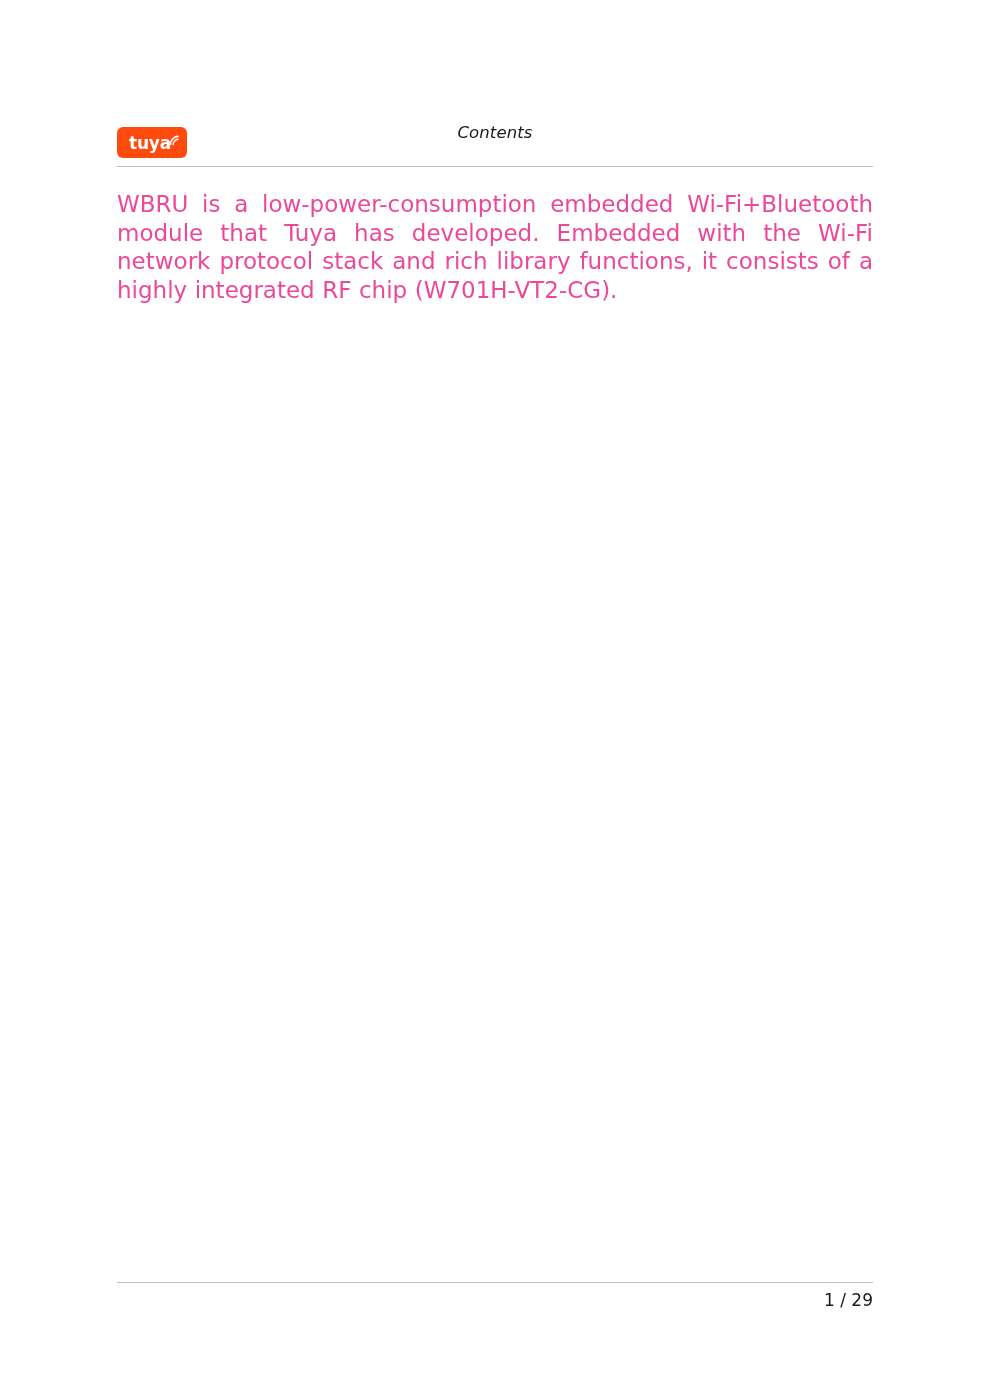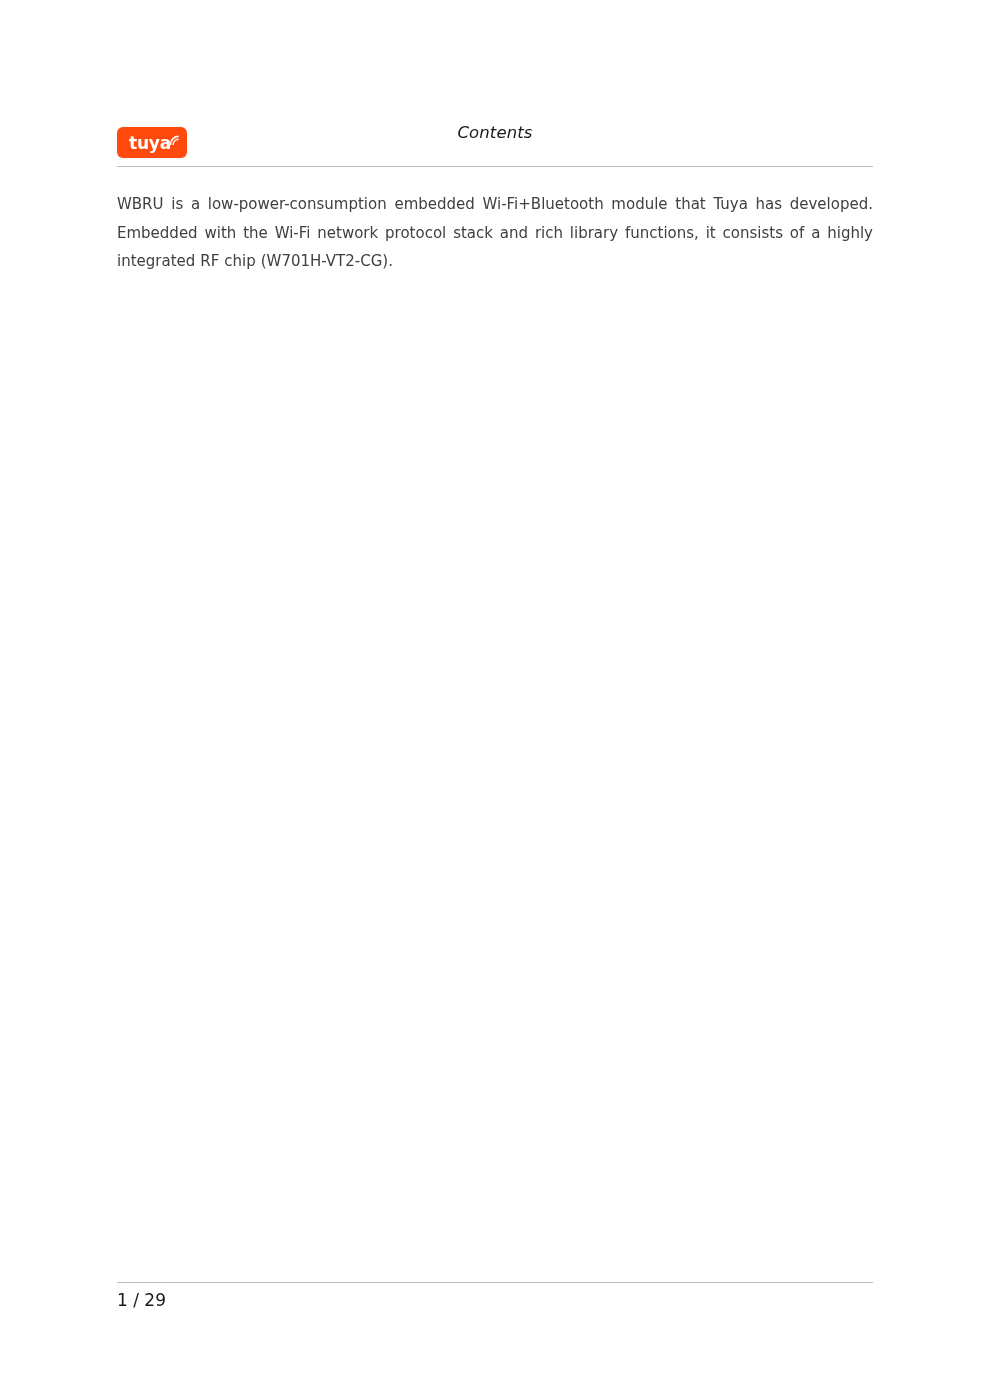--- a/index.html
+++ b/index.html
@@ -84,25 +84,25 @@
     background: #bdbdbd;
   }
   
   .content {
     position: absolute;
     left: 117px;
     top: 190px;
     width: 756px;
   }
   .paragraph {
-    font-size: 15px;
+    font-size: 23px;
     line-height: 28.5px;
     text-align: justify;
     text-justify: inter-word;
-    color: #404040;
+    color: #ec4899;
     margin: 0;
     word-spacing: 0.2px;
   }
   
   .footer {
     position: absolute;
     left: 117px;
     top: 1282px;
     width: 756px;
     height: 40px;
@@ -113,21 +113,21 @@
     top: 0;
     width: 756px;
     height: 1px;
     background: #bdbdbd;
   }
   .footer-page {
     position: absolute;
     left: 0;
     top: 8px;
     width: 756px;
-    text-align: left;
+    text-align: right;
     font-size: 17px;
     color: #1a1a1a;
   }
 </style>
 </head>
 <body>
 
 <div class="page">
 
   <div class="header">

